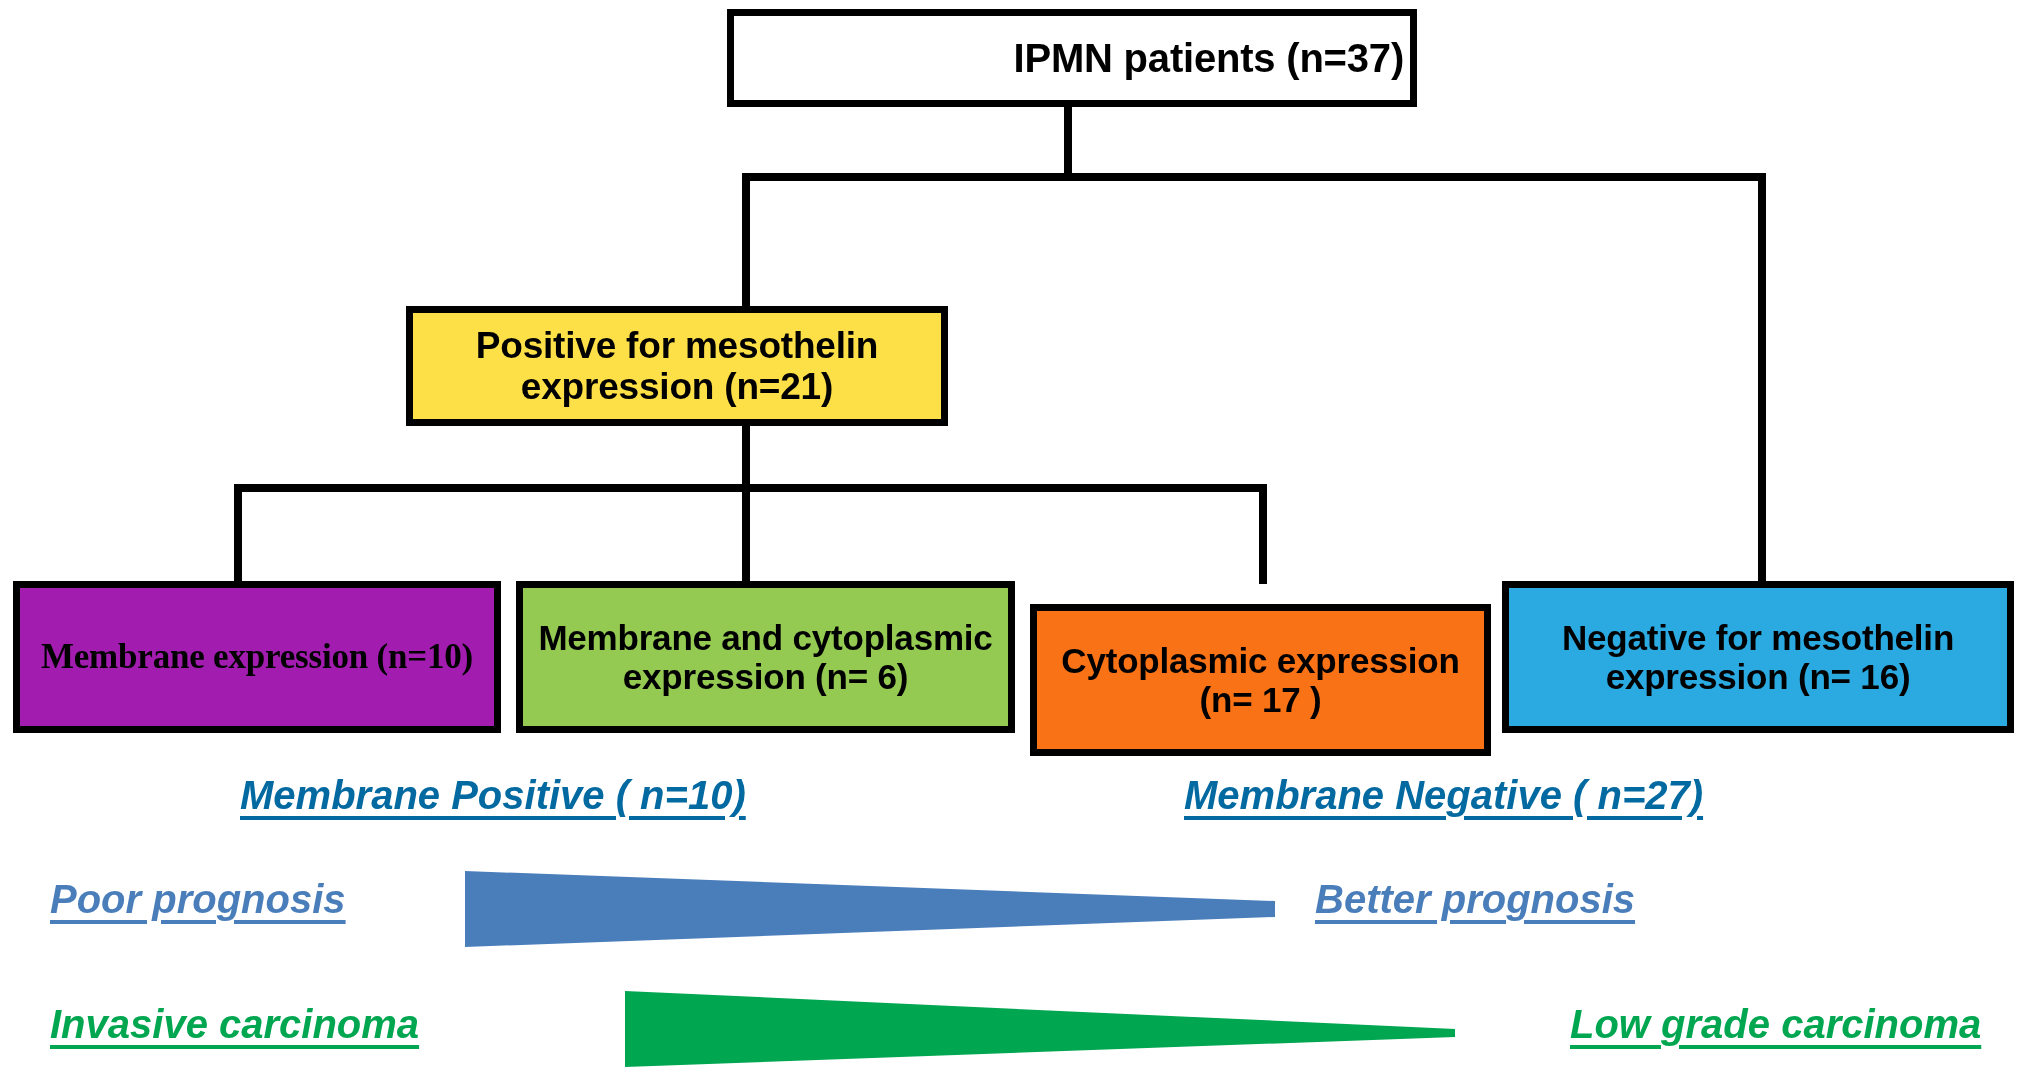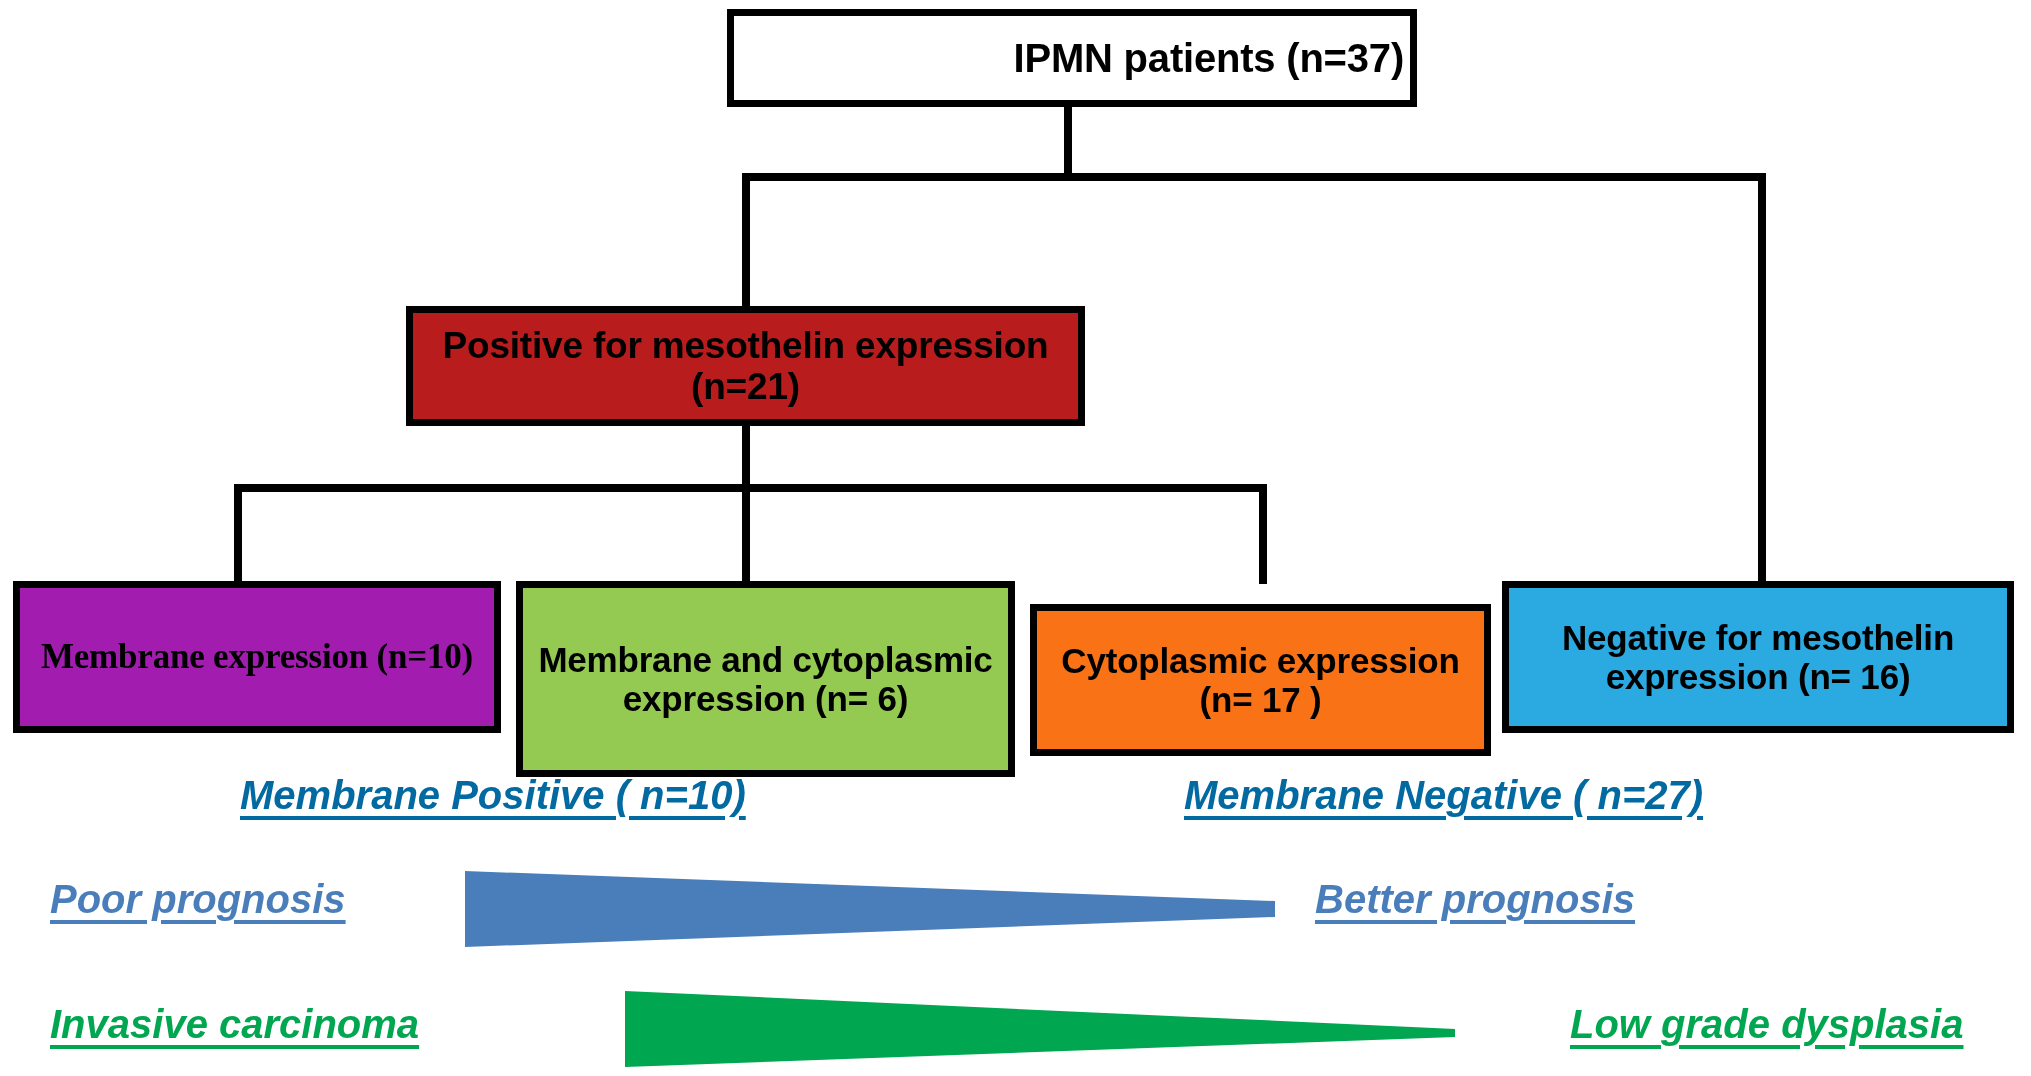--- a/index.html
+++ b/index.html
@@ -36,33 +36,33 @@
   .node span { display: block; padding: 0 6px; }
 
   
   #node-root {
     left: 727px; top: 9px; width: 690px; height: 98px;
     background: #ffffff;
     font-size: 40px;
     justify-content: flex-end;
   }
   #node-positive {
-    left: 406px; top: 306px; width: 679px; height: 120px;
-    background: #b91c1c;
+    left: 406px; top: 306px; width: 542px; height: 120px;
+    background: #fde047;
     font-size: 37px;
     align-items: center;
   }
   #node-membrane {
     left: 13px; top: 581px; width: 488px; height: 152px;
     background: #a21caf;
     font-size: 35px;
     font-family: Liberation Serif, serif;
   }
   #node-membrane-cyto {
-    left: 516px; top: 581px; width: 499px; height: 196px;
+    left: 516px; top: 581px; width: 499px; height: 152px;
     background: #8CC152;
     background: #94C952;
     font-size: 35px;
   }
   #node-cytoplasmic {
     left: 1030px; top: 581px; width: 461px; height: 152px;
     background: #f97316;
     font-size: 35px;
     margin-top: 23px;
   }
@@ -172,15 +172,15 @@
   </svg>
 
   <div class="prog-label blue-text" id="label-better">Better prognosis</div>
 
   <div class="prog-label green-text" id="label-invasive">Invasive carcinoma</div>
 
   <svg class="tri" style="left:625px; top:989px;" width="830" height="80" viewBox="0 0 830 80">
     <polygon points="0,2 0,78 830,48 830,40" fill="#00A650"></polygon>
   </svg>
 
-  <div class="prog-label green-text" id="label-lowgrade">Low grade dysplasia</div>
+  <div class="prog-label green-text" id="label-lowgrade">Low grade carcinoma</div>
 
 </div>
 
 </body></html>

